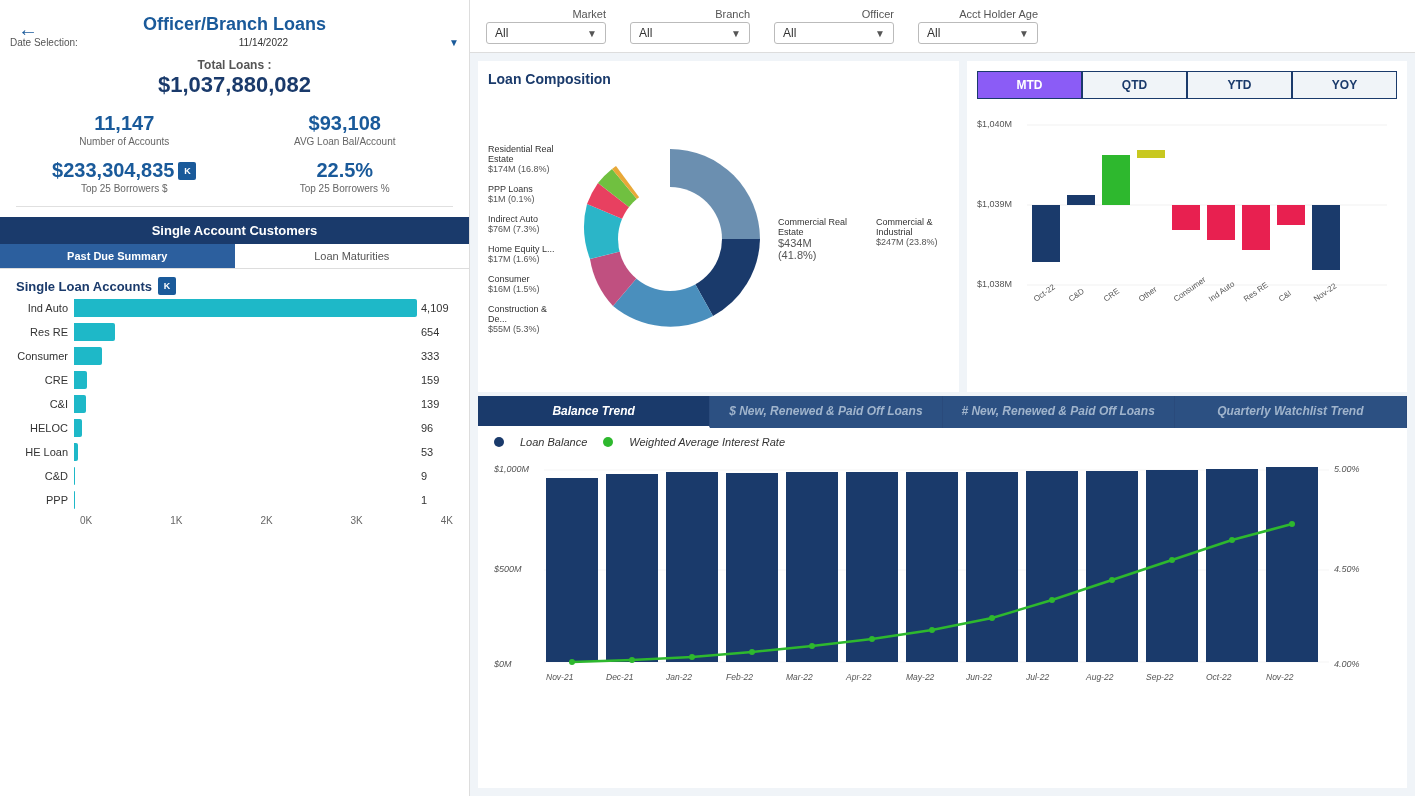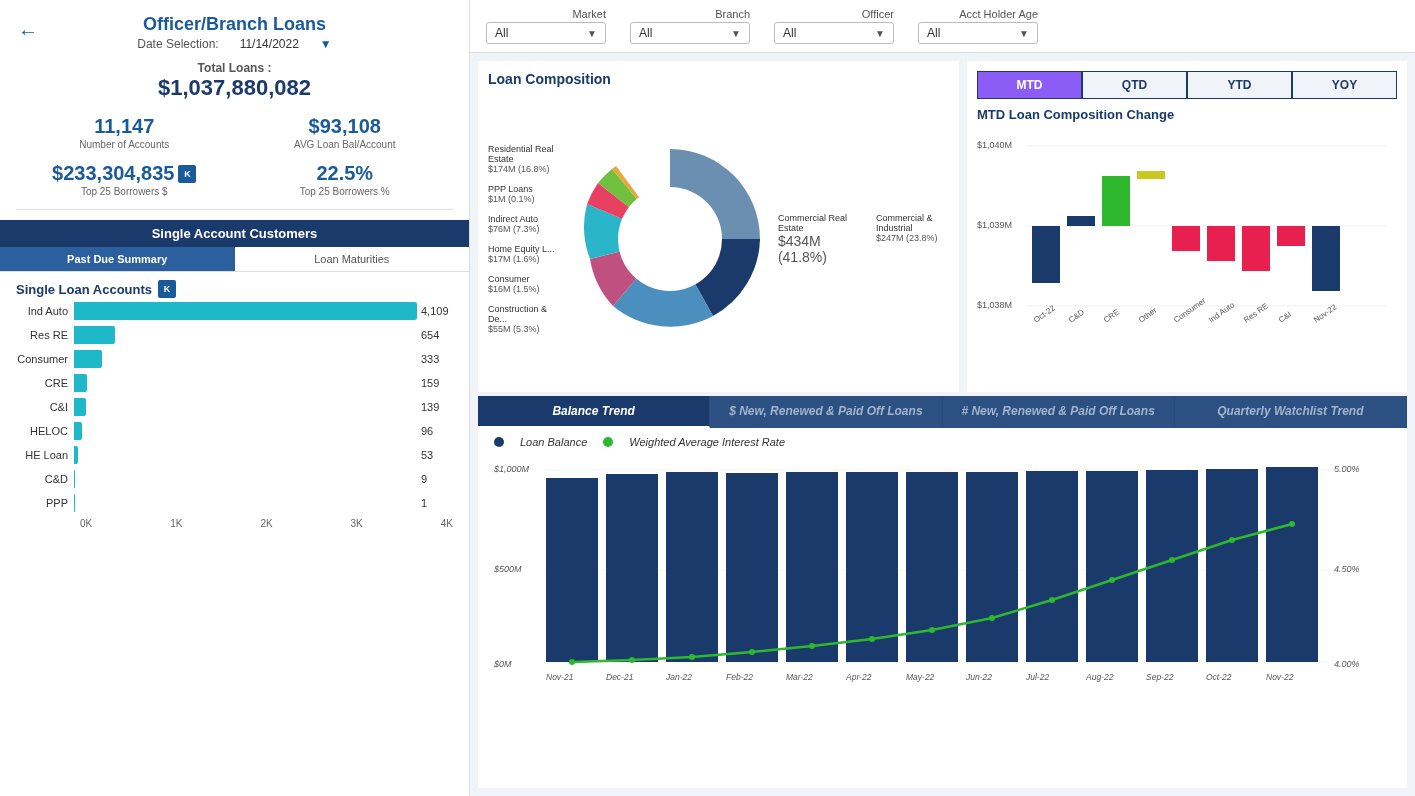--- a/index.html
+++ b/index.html
@@ -3,21 +3,21 @@
   <meta charset="utf-8">
   <style>
     * { box-sizing: border-box; margin: 0; padding: 0; }
     body { font-family: 'Segoe UI', Arial, sans-serif; background: #f0f4f8; font-size: 12px; color: #333; width: 1415px; height: 796px; overflow: hidden; display: flex; }
 
     
     .left-panel { width: 470px; min-width: 470px; background: #fff; border-right: 1px solid #ddd; display: flex; flex-direction: column; padding: 0; }
     .left-header { text-align: center; padding: 12px 10px 4px; }
     .back-arrow { position: absolute; left: 18px; top: 18px; font-size: 20px; color: #1a5a9a; cursor: pointer; }
     .left-title { color: #1a5a9a; font-size: 18px; font-weight: 700; margin-bottom: 2px; }
-    .date-selection { color: #555; font-size: 12px; display: flex; align-items: center; justify-content: center; gap: 21px; }
+    .date-selection { color: #555; font-size: 10px; display: flex; align-items: center; justify-content: space-between; gap: 21px; }
     .date-value { color: #333; font-weight: 500; }
     .date-caret { color: #1a5a9a; }
 
     .metrics-grid { display: grid; grid-template-columns: 1fr 1fr; padding: 8px 16px 4px; gap: 4px; }
     .metric-block { text-align: center; padding: 4px; }
     .metric-value { font-size: 20px; font-weight: 700; color: #1a5a9a; }
     .metric-label { font-size: 10px; color: #666; margin-top: 1px; }
     .metric-value-sm { font-size: 20px; font-weight: 700; color: #1a5a9a; }
     .metric-sub { display: flex; align-items: center; justify-content: center; gap: 4px; }
     .k-icon { width: 18px; height: 18px; background: #1a5a9a; color: white; font-size: 9px; font-weight: 700; display: inline-flex; align-items: center; justify-content: center; border-radius: 2px; }
@@ -294,38 +294,37 @@
           <path d="M100,100 L28,44 A90,90 0 0,1 42,30 Z" fill="#70c040"></path>
 
           <path d="M100,100 L42,30 A90,90 0 0,1 46,27 Z" fill="#e8a838"></path>
 
           <circle cx="100" cy="100" r="52" fill="white"></circle>
         </svg>
 
         <div class="donut-labels-right">
           <div class="donut-label-item">
             <span style="font-size:9px;color:#333;">Commercial Real Estate</span>
-            <span style="font-size:14px;color:#555;">$434M (41.8%)</span>
+            <span style="font-size:11px;color:#555;">$434M (41.8%)</span>
           </div>
           <div class="donut-label-item">
             <span style="font-size:9px;color:#333;">Commercial &amp; Industrial</span>
             <span style="font-size:9px;color:#555;">$247M (23.8%)</span>
           </div>
         </div>
       </div>
     </div>
 
     <div class="mtd-panel">
       <div class="mtd-tabs">
         <div class="mtd-tab active">MTD</div>
         <div class="mtd-tab">QTD</div>
         <div class="mtd-tab">YTD</div>
         <div class="mtd-tab">YOY</div>
       </div>
-      <div style="font-size:13px;font-weight:700;color:#1a3a6b;margin-bottom:6px;">MTD Loan Composition Change</div>
 
       <svg width="410" height="200" viewBox="0 0 410 200">
 
         <text x="0" y="20" font-size="9" fill="#555">$1,040M</text>
         <text x="0" y="100" font-size="9" fill="#555">$1,039M</text>
         <text x="0" y="180" font-size="9" fill="#555">$1,038M</text>
 
         <line x1="50" y1="18" x2="410" y2="18" stroke="#e0e0e0" stroke-width="0.5"></line>
         <line x1="50" y1="98" x2="410" y2="98" stroke="#e0e0e0" stroke-width="0.5"></line>
         <line x1="50" y1="178" x2="410" y2="178" stroke="#e0e0e0" stroke-width="0.5"></line>

